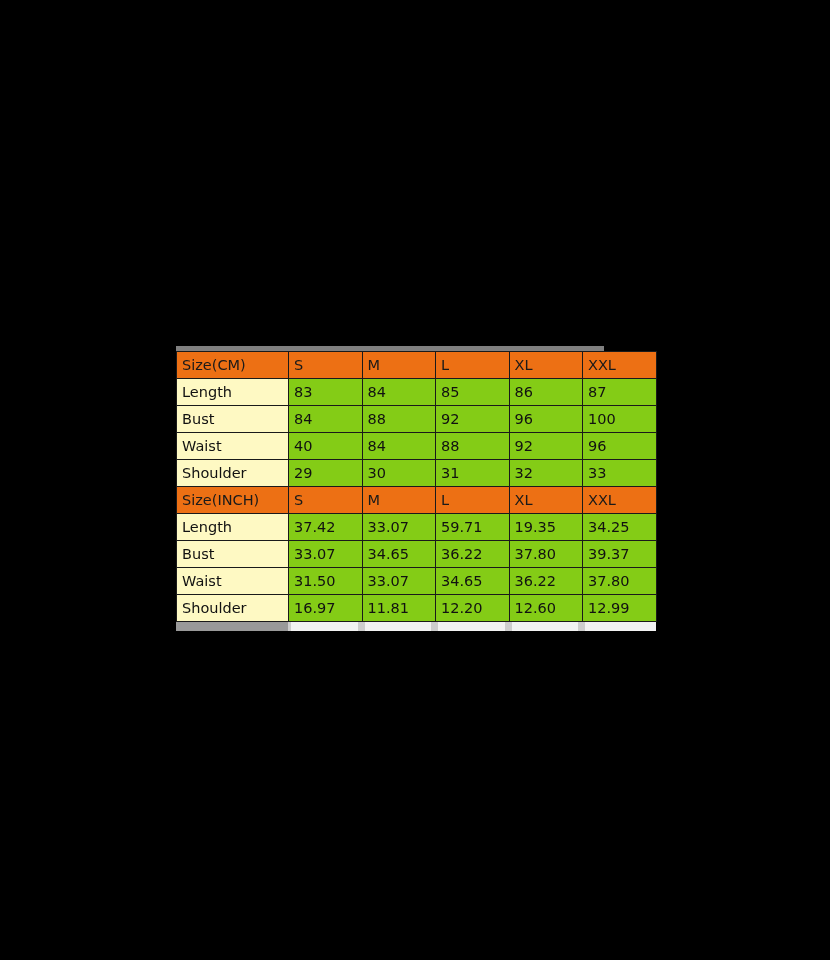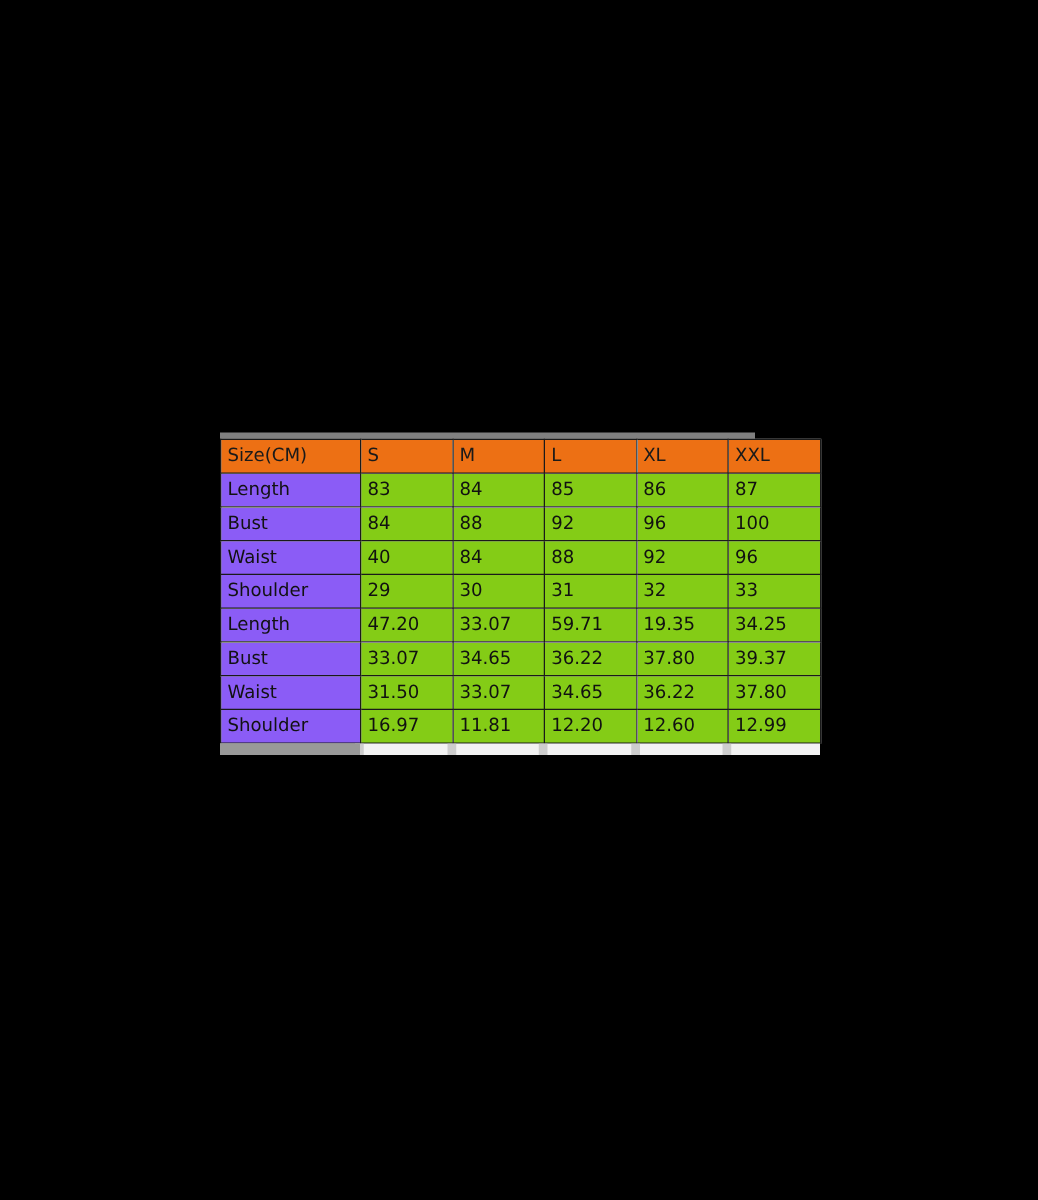--- a/index.html
+++ b/index.html
@@ -52,21 +52,21 @@
   table.size-table col.size-col  { width: 73.5px; }
 
   
   tr.header-row td {
     background: #ED7014;
     color: #1a1a1a;
   }
 
   
   td.row-label {
-    background: #8b5cf6;
+    background: #fef9c3;
     color: #1a1a1a;
   }
 
   td.data-cell {
     background: #84cc16;
   }
 
   
   .scrollbar {
     position: relative;
@@ -154,24 +154,32 @@
 
       <tr>
         <td class="row-label">Shoulder</td>
         <td class="data-cell">29</td>
         <td class="data-cell">30</td>
         <td class="data-cell">31</td>
         <td class="data-cell">32</td>
         <td class="data-cell">33</td>
       </tr>
 
+      <tr class="header-row">
+        <td>Size(INCH)</td>
+        <td>S</td>
+        <td>M</td>
+        <td>L</td>
+        <td>XL</td>
+        <td>XXL</td>
+      </tr>
 
       <tr>
         <td class="row-label">Length</td>
-        <td class="data-cell">47.20</td>
+        <td class="data-cell">37.42</td>
         <td class="data-cell">33.07</td>
         <td class="data-cell">59.71</td>
         <td class="data-cell">19.35</td>
         <td class="data-cell">34.25</td>
       </tr>
 
       <tr>
         <td class="row-label">Bust</td>
         <td class="data-cell">33.07</td>
         <td class="data-cell">34.65</td>

